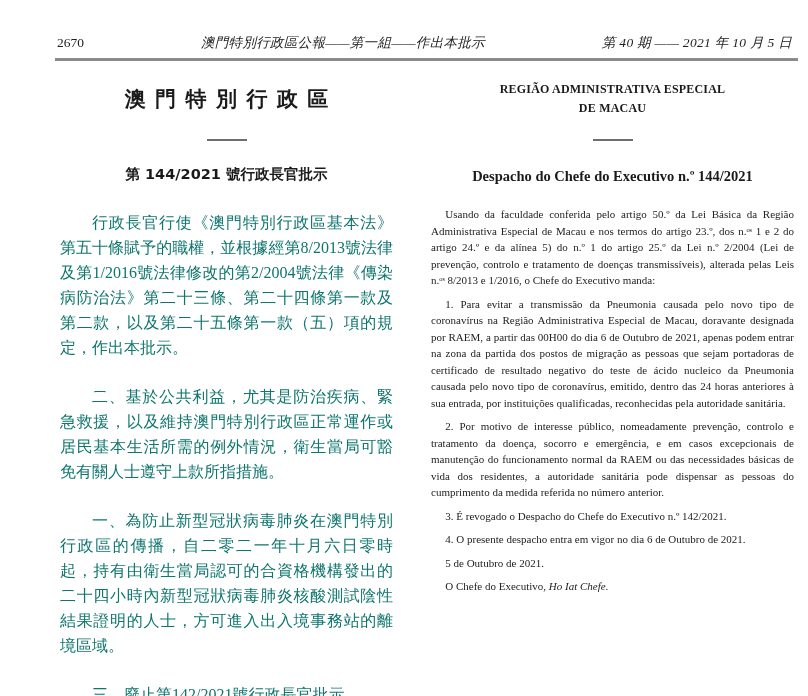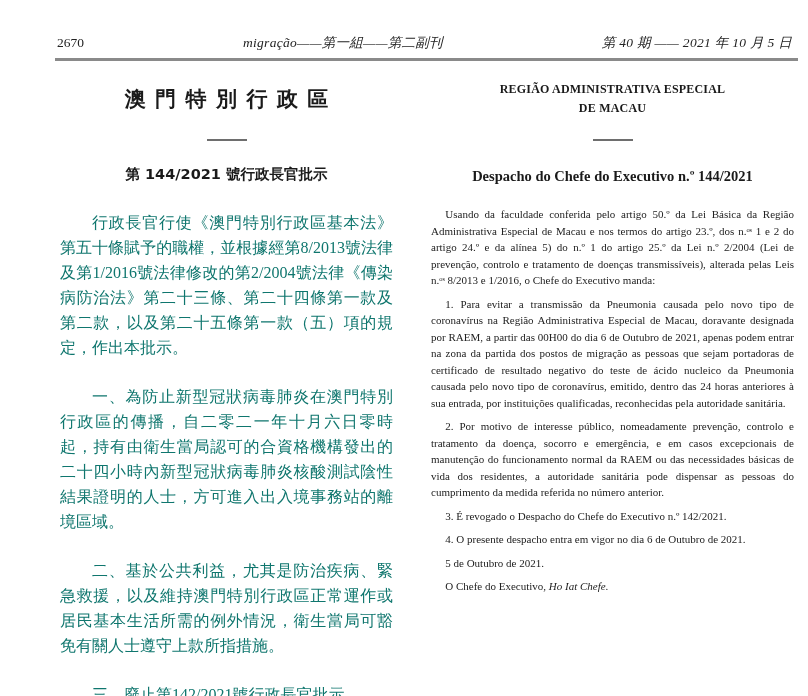--- a/index.html
+++ b/index.html
@@ -94,38 +94,38 @@
   .pt-para.first { margin-top: 21px; }
   .pt-sign .name { font-style: italic; }
 </style>
 </head>
 <body>
 
 <div class="page">
 
   <header class="page-header">
     <span class="hdr-left">2670</span>
-    <span class="hdr-center">migração——第一組——第二副刊</span>
+    <span class="hdr-center">澳門特別行政區公報——第一組——作出本批示</span>
     <span class="hdr-right">第 40 期 —— 2021 年 10 月 5 日</span>
   </header>
 
   <div class="header-rule"></div>
 
   <main class="columns">
 
     <section class="col col-zh">
       <div class="region-title-block">
         <h1 class="zh-title">澳門特別行政區</h1>
       </div>
       <div class="divider"></div>
       <h2 class="zh-heading">第 144/2021 號行政長官批示</h2>
 
       <p class="zh-para first">行政長官行使《澳門特別行政區基本法》第五十條賦予的職權，並根據經第8/2013號法律及第1/2016號法律修改的第2/2004號法律《傳染病防治法》第二十三條、第二十四條第一款及第二款，以及第二十五條第一款（五）項的規定，作出本批示。</p>
+      <p class="zh-para">二、基於公共利益，尤其是防治疾病、緊急救援，以及維持澳門特別行政區正常運作或居民基本生活所需的例外情況，衛生當局可豁免有關人士遵守上款所指措施。</p>
       <p class="zh-para">一、為防止新型冠狀病毒肺炎在澳門特別行政區的傳播，自二零二一年十月六日零時起，持有由衛生當局認可的合資格機構發出的二十四小時內新型冠狀病毒肺炎核酸測試陰性結果證明的人士，方可進入出入境事務站的離境區域。</p>
-      <p class="zh-para">二、基於公共利益，尤其是防治疾病、緊急救援，以及維持澳門特別行政區正常運作或居民基本生活所需的例外情況，衛生當局可豁免有關人士遵守上款所指措施。</p>
       <p class="zh-para">三、廢止第142/2021號行政長官批示。</p>
       <p class="zh-para">四、本批示自二零二一年十月六日起生效。</p>
 
       <p class="zh-para">二零二一年十月五日</p>
 
     </section>
 
     <section class="col col-pt">
       <div class="region-title-block">
         <h1 class="pt-title">

